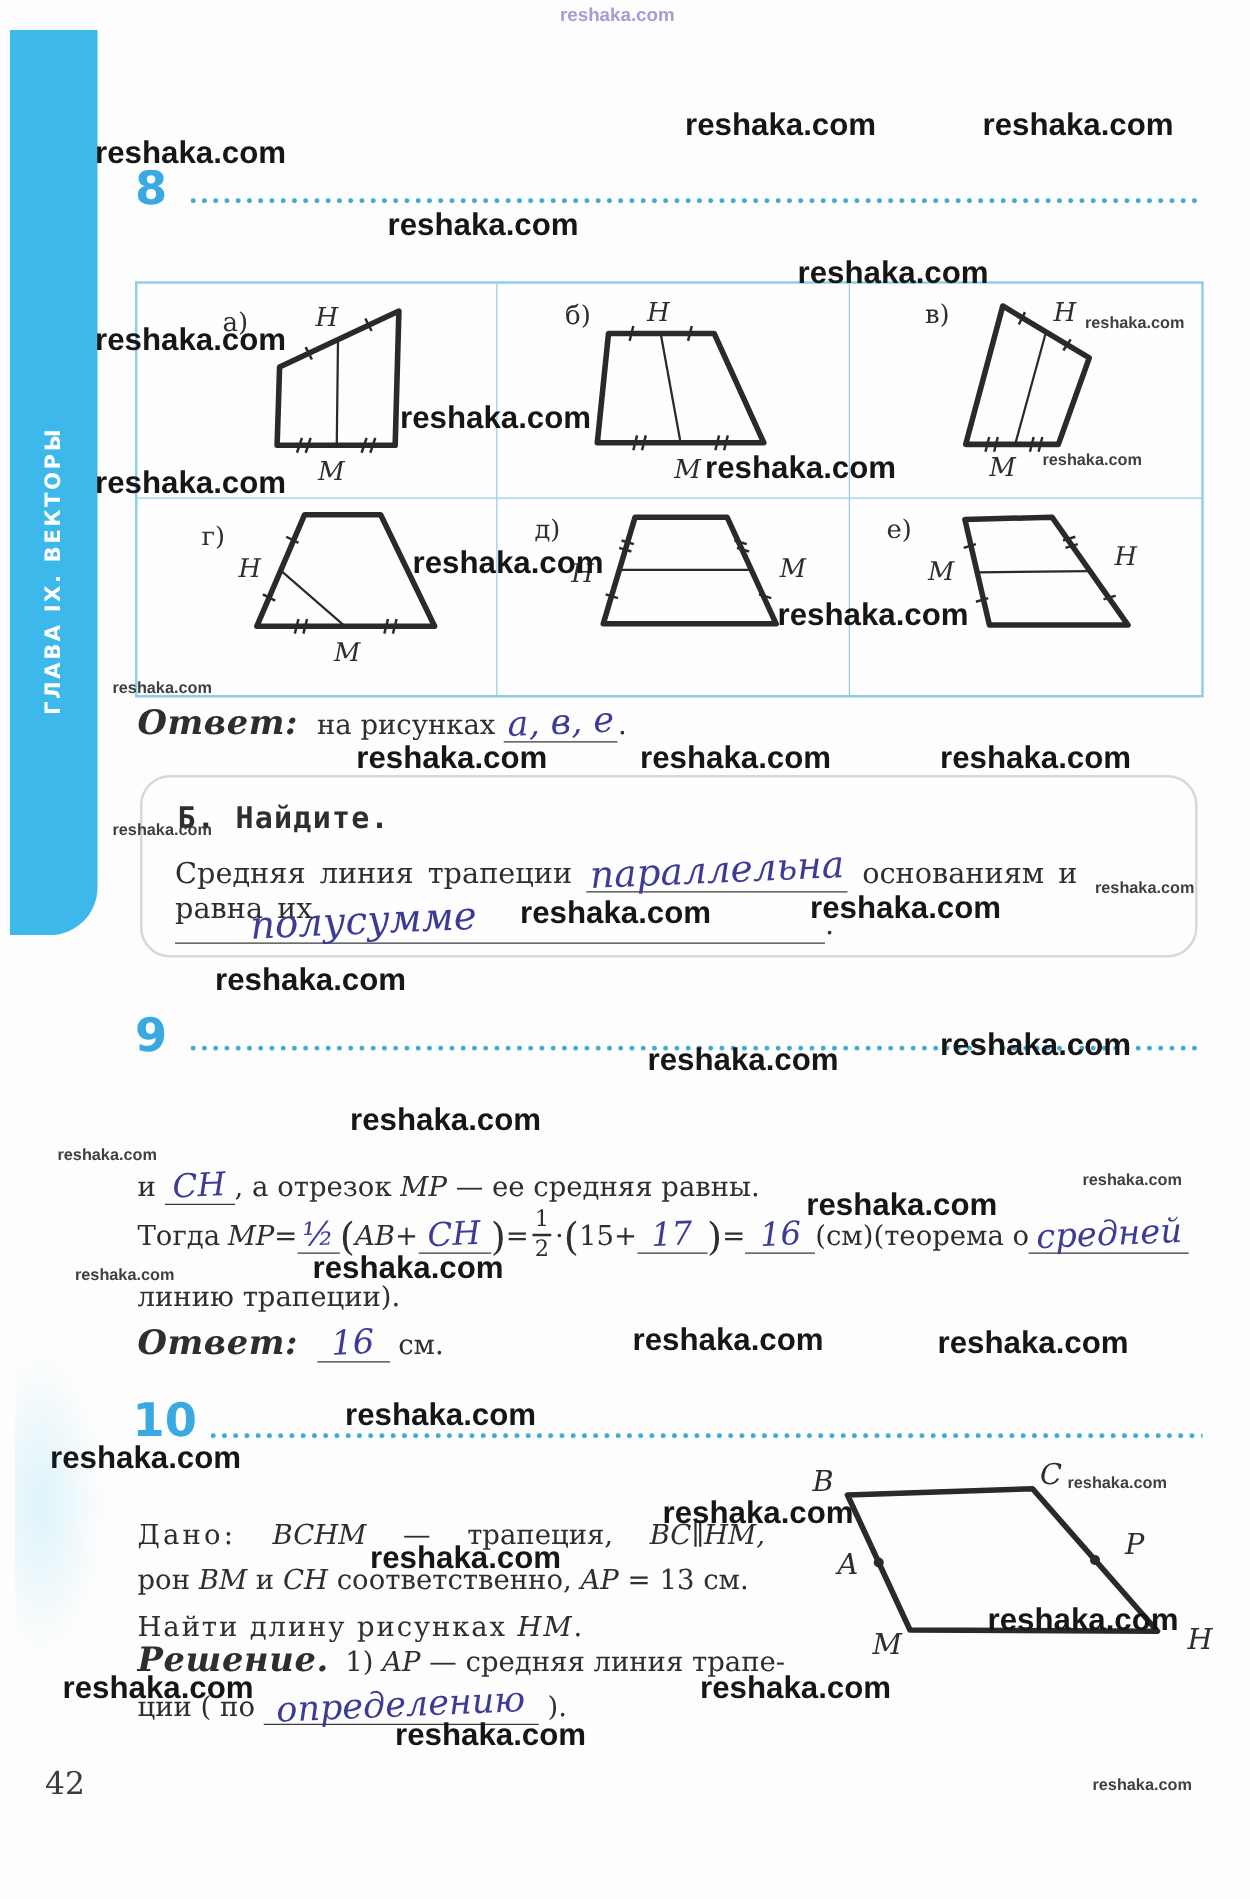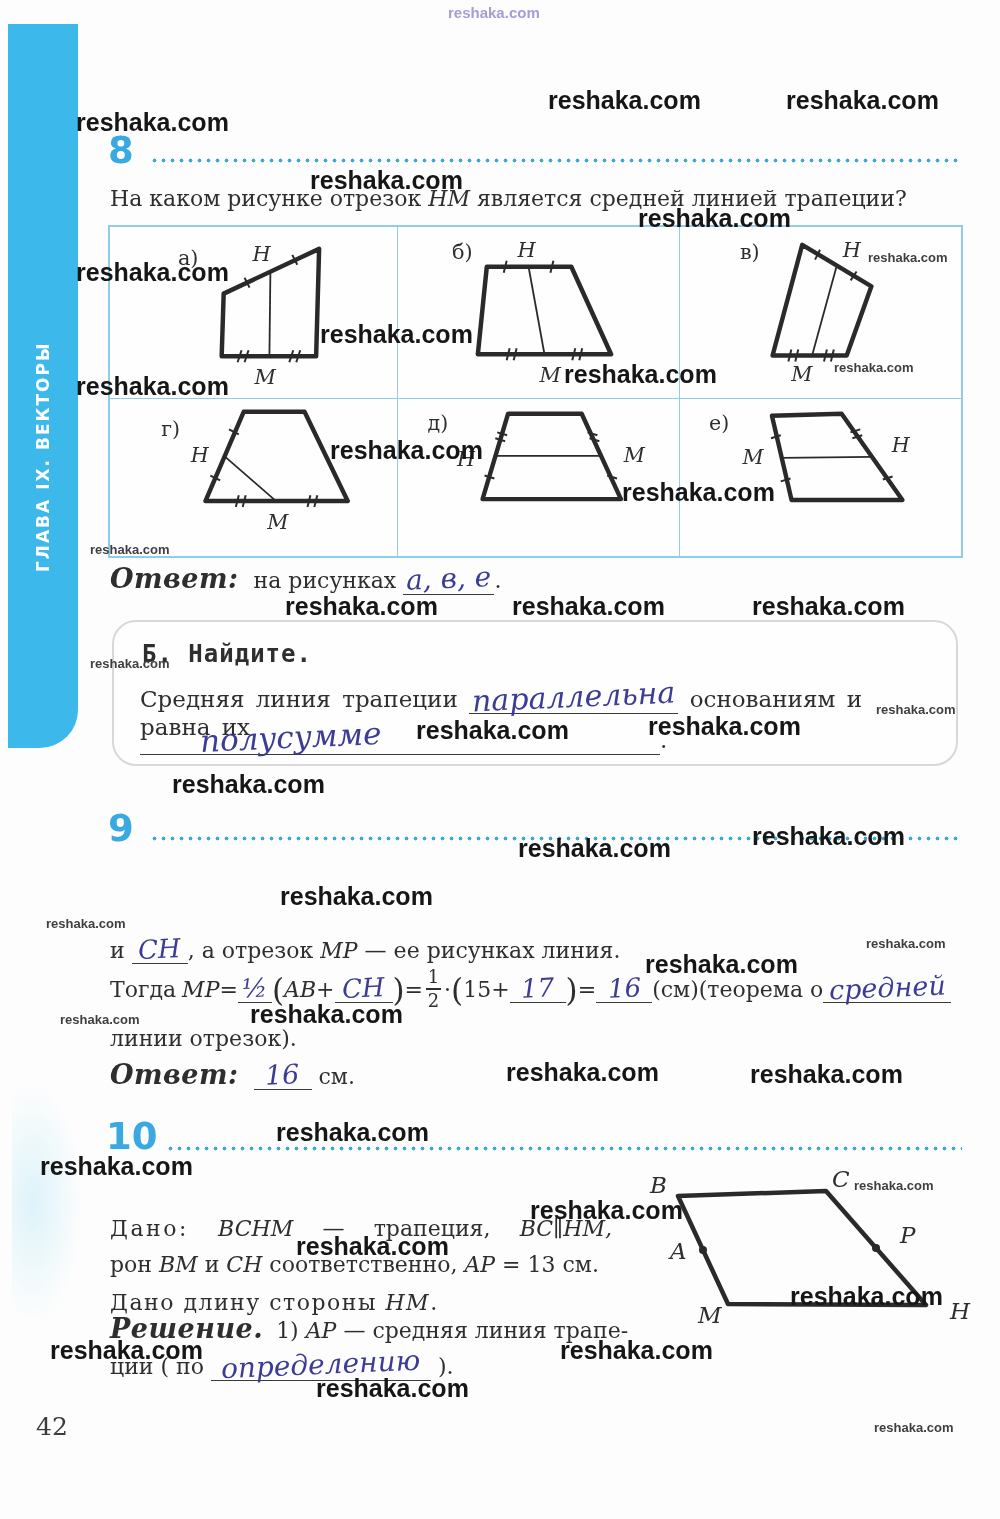--- a/index.html
+++ b/index.html
@@ -137,21 +137,20 @@
   <span class="wm b" style="left:530px;top:1196px">reshaka.com</span>
   <span class="wm b" style="left:296px;top:1232px">reshaka.com</span>
   <span class="wm b" style="left:790px;top:1282px">reshaka.com</span>
   <span class="wm b" style="left:50px;top:1336px">reshaka.com</span>
   <span class="wm b" style="left:560px;top:1336px">reshaka.com</span>
   <span class="wm b" style="left:316px;top:1374px">reshaka.com</span>
   <span class="wm s" style="left:874px;top:1420px">reshaka.com</span>
 
   <div class="pnum" style="left:108px;top:132px">8</div>
   <div class="dots" style="left:152px;top:158px;width:810px"></div>
-  <div class="line" style="left:110px;top:182px;width:860px"><span>На каком рисунке отрезок </span><span class="mi">HM</span><span> является средней линией трапеции?</span></div>
 
   <div class="figtable">
 
     <div class="figcell">
       <svg viewBox="0 0 288 172">
         <polygon class="fig-outline" points="114,67 210,22 207,130 112,130"></polygon>
         <line class="fig-inner" x1="161" y1="45" x2="160" y2="130"></line>
         <line class="fig-tick" x1="135" y1="51" x2="140" y2="61"></line>
         <line class="fig-tick" x1="183" y1="28" x2="188" y2="38"></line>
         <line class="fig-tick" x1="132" y1="124" x2="128" y2="136"></line>
@@ -260,31 +259,31 @@
     <div class="t-line" style="left:26px;top:100px">
       <span class="blank" style="min-width:520px;text-align:left;padding-left:60px"><span class="hw" style="font-size:31px">полусумме</span></span><span>.</span>
     </div>
   </div>
 
   <div class="pnum" style="left:108px;top:810px">9</div>
   <div class="dots" style="left:152px;top:836px;width:810px"></div>
 
   <div class="line" style="left:110px;top:934px;width:860px">
     <span>и</span>
-    <span class="blank" style="min-width:56px"><span class="hw" style="font-size:26px">CH</span></span><span>, а отрезок </span><span class="mi">MP</span><span> — ее рисунках линия.</span>
+    <span class="blank" style="min-width:56px"><span class="hw" style="font-size:26px">CH</span></span><span>, а отрезок </span><span class="mi">MP</span><span> — ее средняя равны.</span>
   </div>
 
   <div class="line formula" style="left:110px;top:966px;width:870px">
     <span>Тогда</span><span class="mi" style="margin-left:6px">MP</span><span>=</span><span class="blank" style="min-width:34px"><span class="hw" style="font-size:26px">½</span></span><span class="bigp">(</span><span class="mi">AB</span><span>+</span><span class="blank" style="min-width:58px"><span class="hw" style="font-size:26px">CH</span></span><span class="bigp">)</span><span>=</span><span class="frac">
         <span class="fnum">1</span>
         <span class="fbar"></span>
         <span class="fden">2</span>
       </span><span>·</span><span class="bigp">(</span><span>15+</span><span class="blank" style="min-width:56px"><span class="hw" style="font-size:26px">17</span></span><span class="bigp">)</span><span>=</span><span class="blank" style="min-width:56px"><span class="hw" style="font-size:26px">16</span></span><span>(см)(теорема о</span><span class="blank" style="min-width:128px"><span class="hw" style="font-size:27px">средней</span></span>
   </div>
-  <div class="line" style="left:110px;top:1022px">линии отрезок).</div>
+  <div class="line" style="left:110px;top:1022px">линию трапеции).</div>
 
   <div class="line" style="left:110px;top:1058px">
     <span class="script">Ответ:</span>
     <span class="blank" style="min-width:58px;margin-left:8px"><span class="hw" style="font-size:27px">16</span></span>
     <span>см.</span>
   </div>
 
   <div class="pnum" style="left:106px;top:1118px">10</div>
   <div class="dots" style="left:168px;top:1146px;width:794px"></div>
 
@@ -292,21 +291,21 @@
     <span class="ls">Дано:</span>
       <span class="mi">BCHM</span>
       <span>—</span>
       <span>трапеция,</span>
       <span class="mi">BC∥HM,</span>
   </div>
   <div class="line" style="left:110px;top:1248px;width:510px">
     <span>рон </span><span class="mi">BM</span><span> и </span><span class="mi">CH</span><span> соответственно, </span><span class="mi">AP</span><span> = 13 см.</span>
   </div>
   <div class="line" style="left:110px;top:1286px;width:510px;letter-spacing:1.5px">
-    <span>Дано длину стороны </span><span class="mi">HM</span><span>.</span>
+    <span>Найти длину рисунках </span><span class="mi">HM</span><span>.</span>
   </div>
 
   <svg class="p10svg" viewBox="0 0 362 167">
     <polygon class="fig-outline" points="60,33 208,28 308,142 110,141"></polygon>
     <circle cx="85" cy="87" r="4" fill="#2a2a2a"></circle>
     <circle cx="258" cy="85" r="4" fill="#2a2a2a"></circle>
     <text class="fig-letter" x="32" y="30">B</text>
     <text class="fig-letter" x="214" y="24">C</text>
     <text class="fig-letter" x="52" y="96">A</text>
     <text class="fig-letter" x="282" y="80">P</text>

